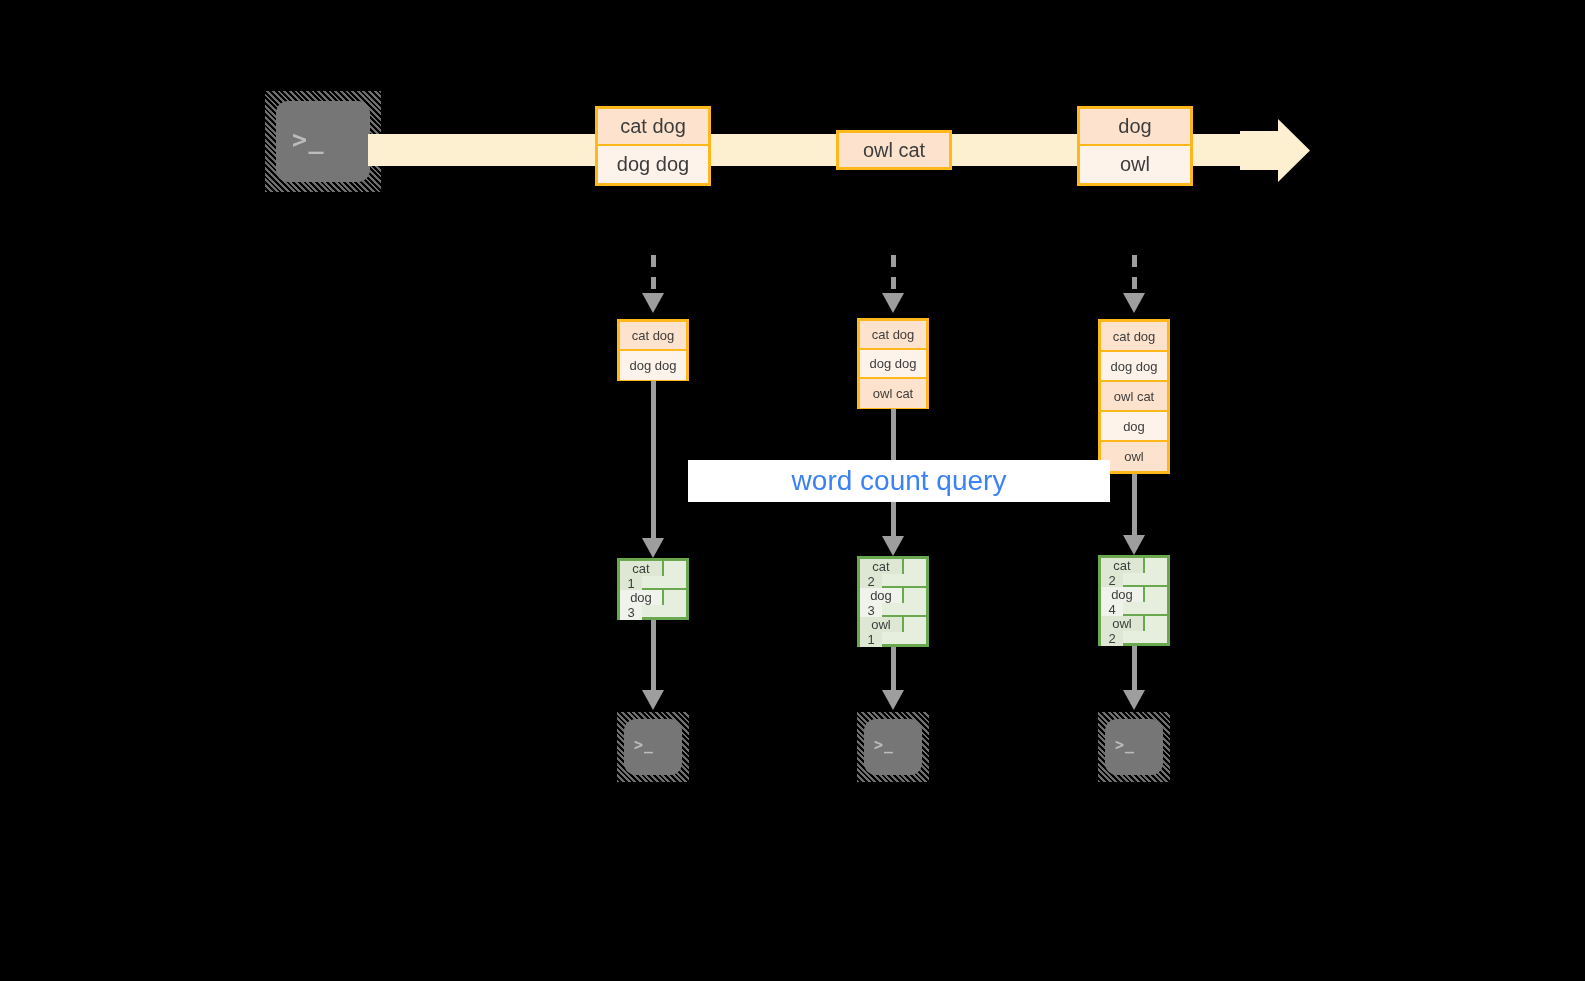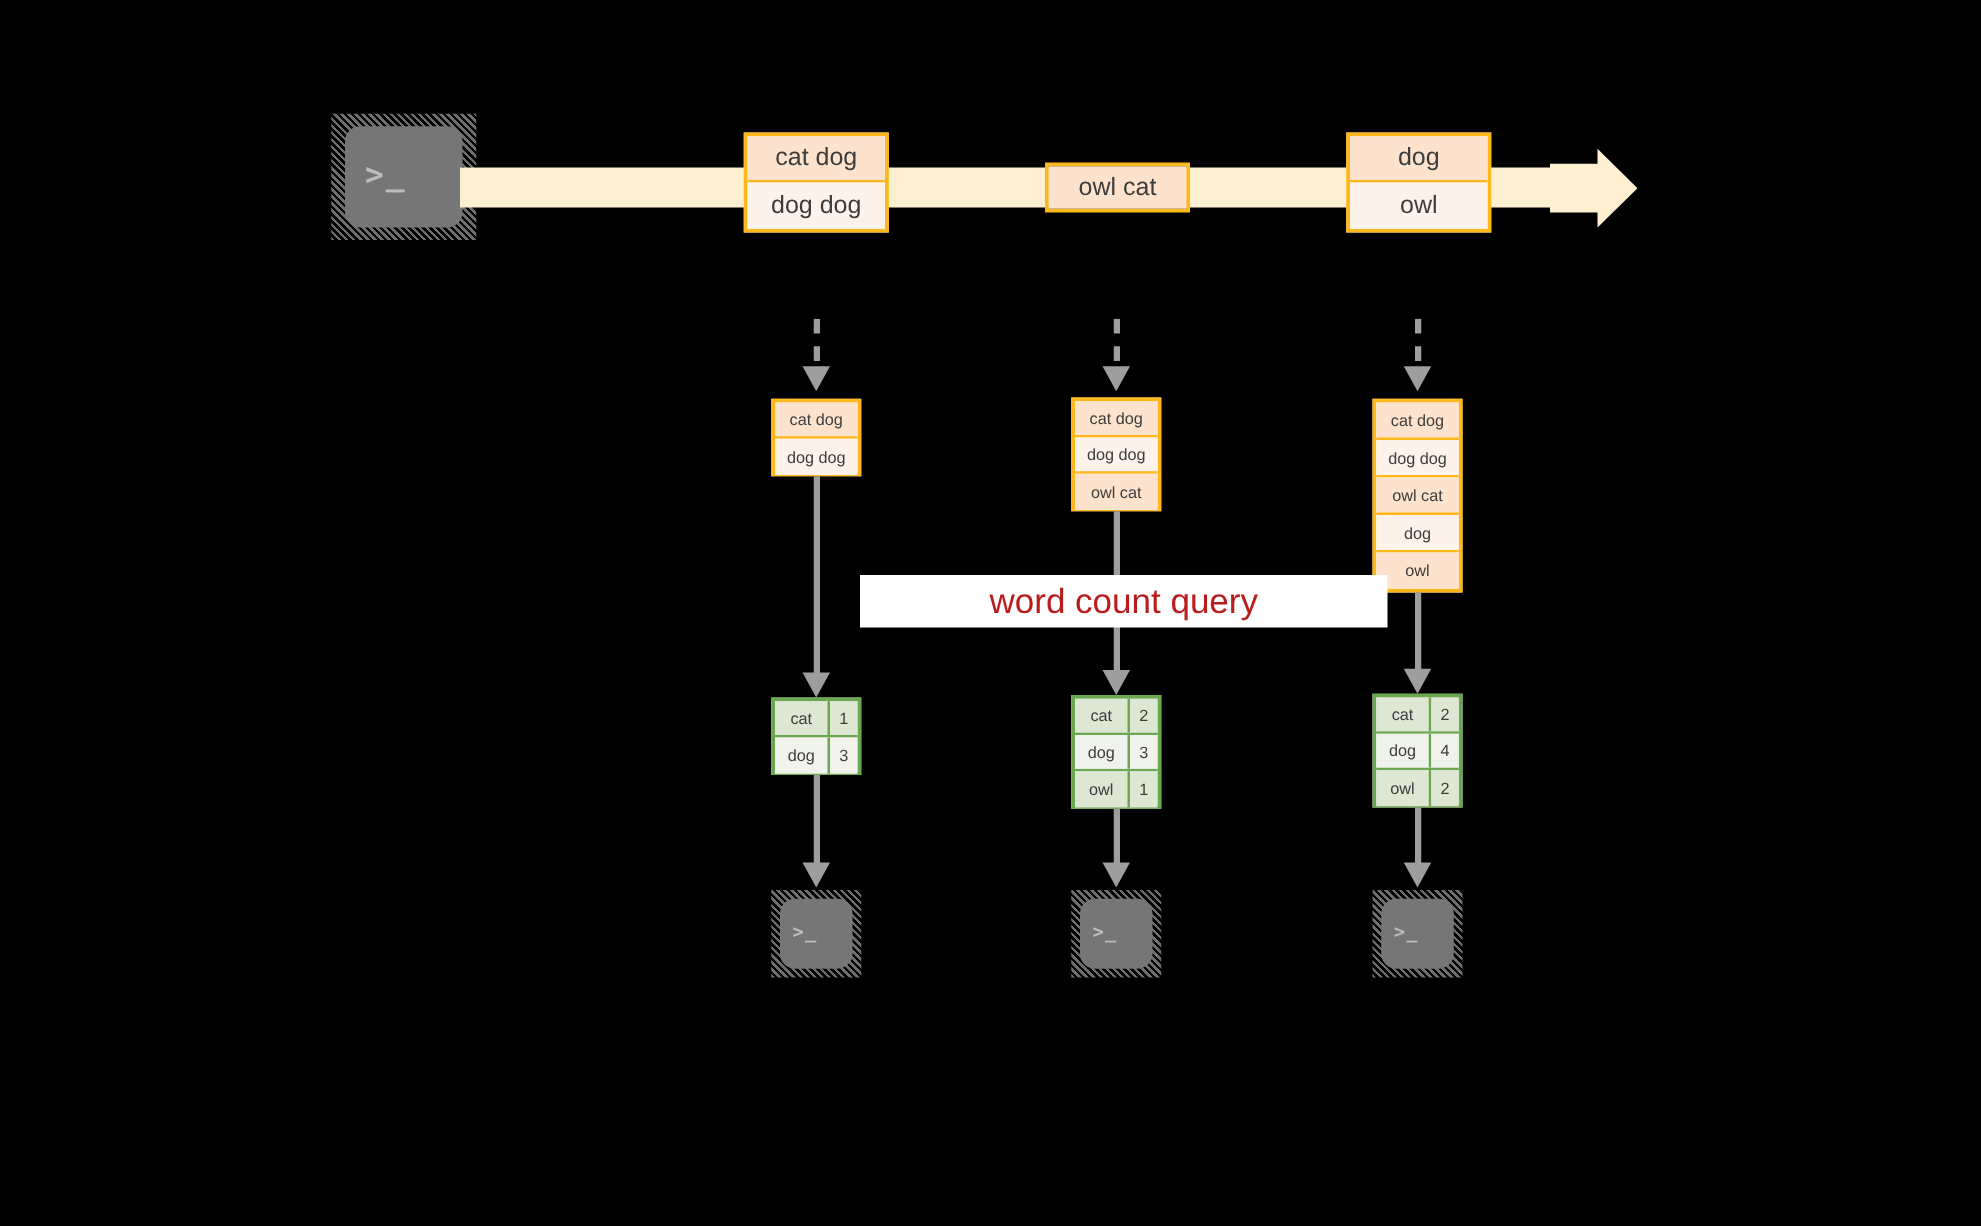--- a/index.html
+++ b/index.html
@@ -77,20 +77,21 @@
   .restable {
     position: absolute;
     box-sizing: border-box;
     border: 3px solid #6aa84f;
     background: #e6eede;
   }
   .resrow {
     display: flex;
     box-sizing: border-box;
     border-bottom: 2px solid #6aa84f;
+    flex-direction: column;
   }
   .resrow:last-child { border-bottom: none; }
   .rescell {
     box-sizing: border-box;
     display: flex;
     align-items: center;
     justify-content: center;
     color: #3d3d3d;
     white-space: nowrap;
   }
@@ -120,21 +121,21 @@
 
   
   .queryband {
     position: absolute;
     background: #ffffff;
     display: flex;
     align-items: center;
     justify-content: center;
   }
   .queryband-label {
-    color: #b91c1c;
+    color: #3b82f6;
     white-space: nowrap;
   }
 </style>
 </head>
 <body>
 
 <div id="stage">
 
   <div class="term" style="left:265px; top:91px; width:116px; height:101px;">
     <div class="term-body" style="left:11px; top:10px; right:11px; bottom:10px;"></div>

